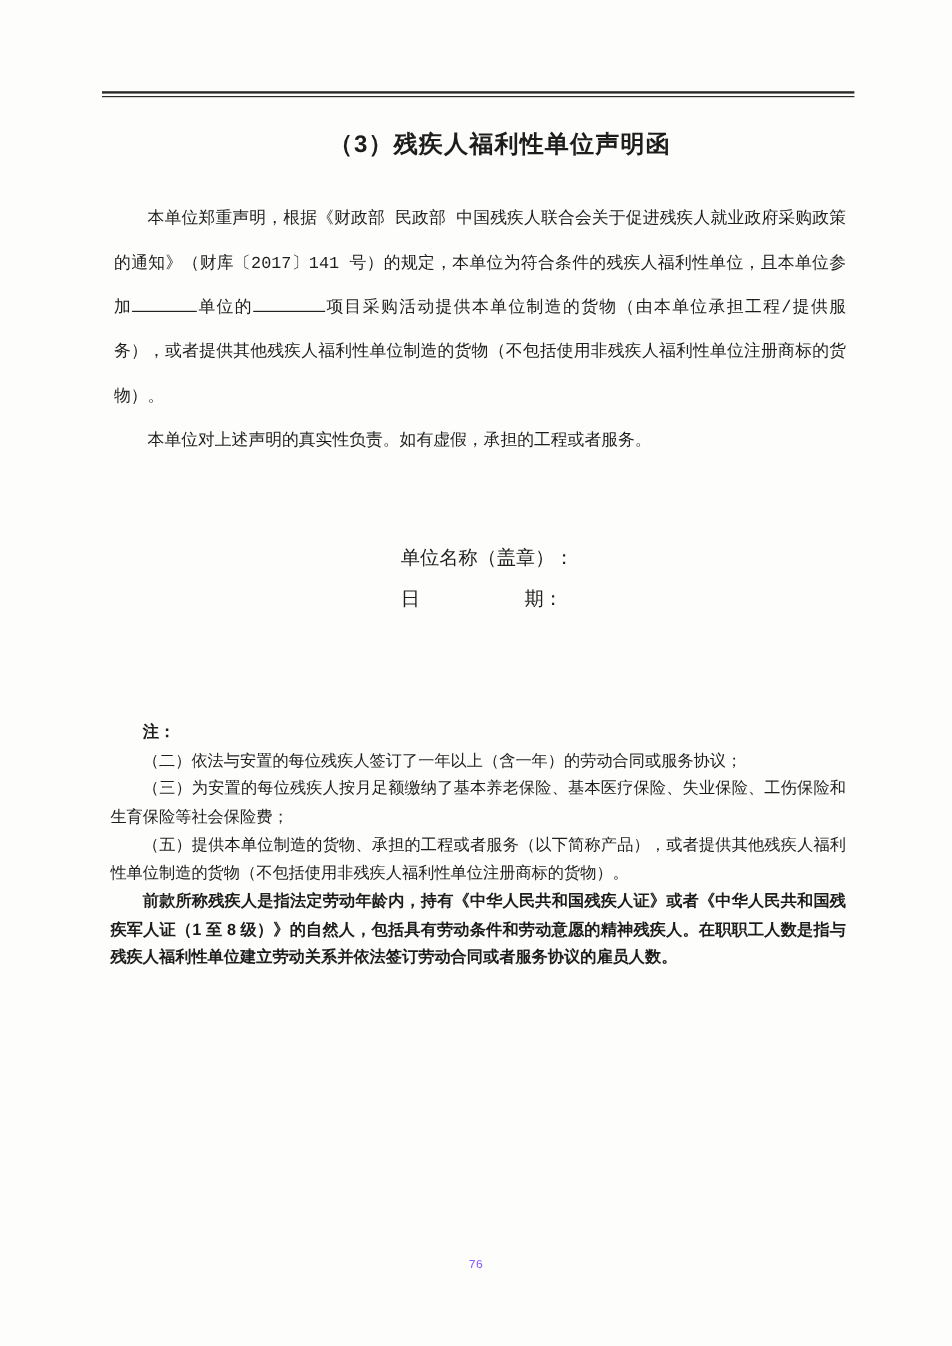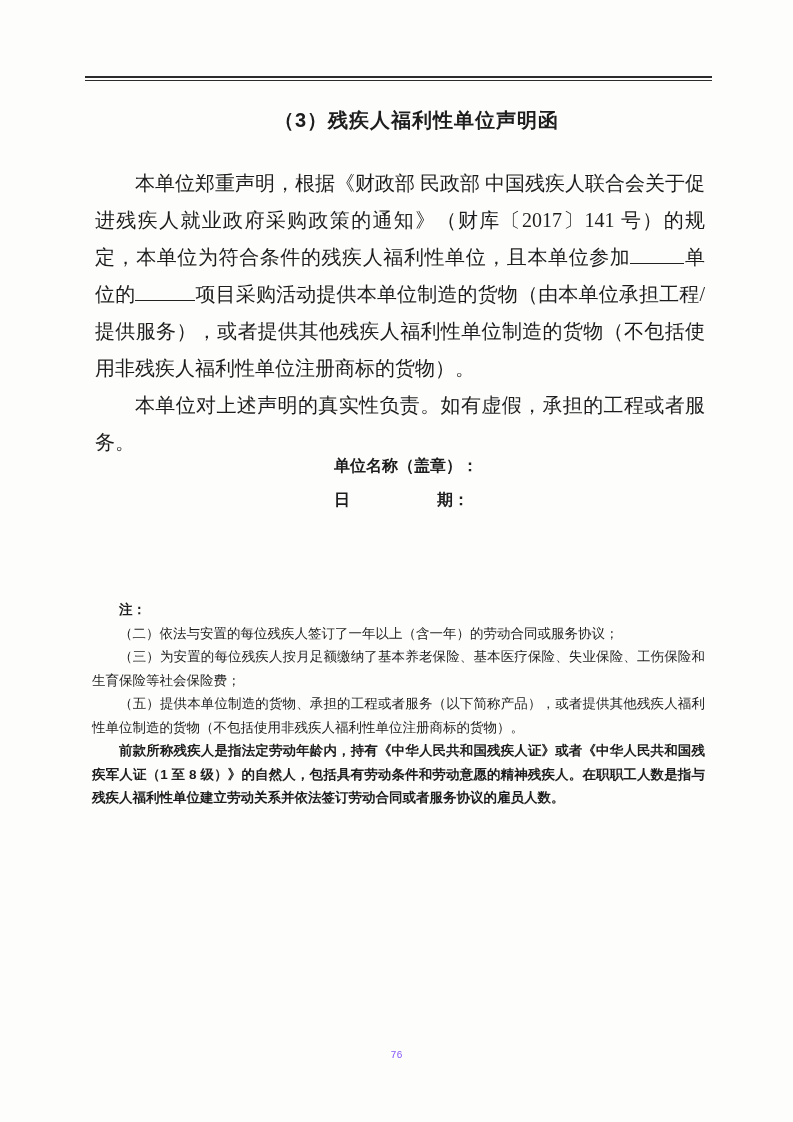--- a/index.html
+++ b/index.html
@@ -19,35 +19,36 @@
   .doc-title{
     position:absolute;top:107px;left:20px;width:100%;
     text-align:center;
     font-size:20px;font-weight:700;
     font-family:"Liberation Sans","DejaVu Sans",sans-serif;
     letter-spacing:1px;
     margin:0;
   }
   .body-block{
     position:absolute;top:165px;left:95px;width:610px;
-    font-size:20px;line-height:37px;
+    font-size:14px;line-height:37px;
     text-align:justify;
+    font-family:Liberation Mono, monospace;
   }
   .body-block p{margin:0;text-indent:2em;}
   .blank{
     display:inline-block;
     border-bottom:1px solid #222;
     height:15px;
     vertical-align:baseline;
   }
   .blank-1{width:54px;}
   .blank-2{width:60px;}
   .signature{
     position:absolute;left:334px;top:449px;
-    font-size:16px;line-height:34px;font-weight:bold;
+    font-size:16px;line-height:34px;
   }
   .date-gap{display:inline-block;width:87px;}
   .notes{
     position:absolute;top:598px;left:92px;width:613px;
     font-size:13.5px;line-height:23.5px;
     text-align:justify;
   }
   .notes p{margin:0;text-indent:2em;}
   .hei{
     font-weight:700;

